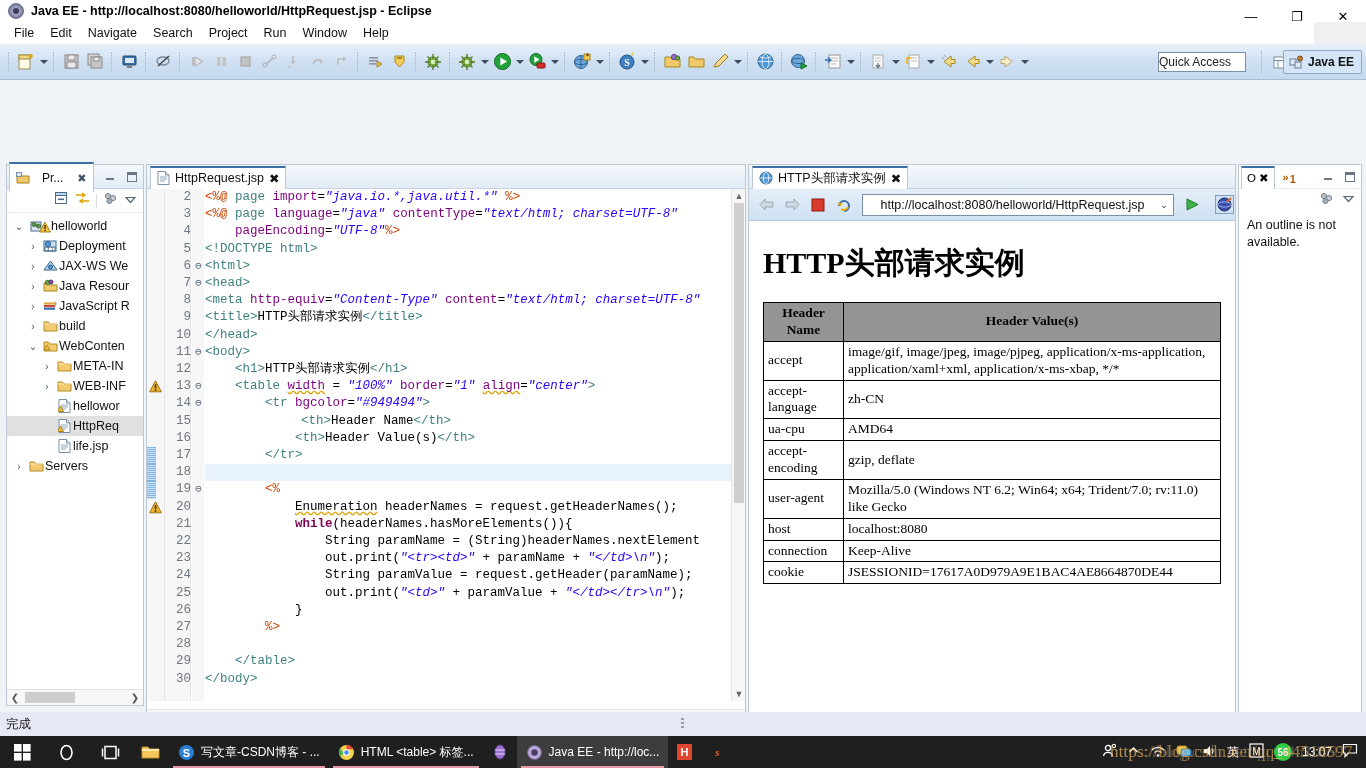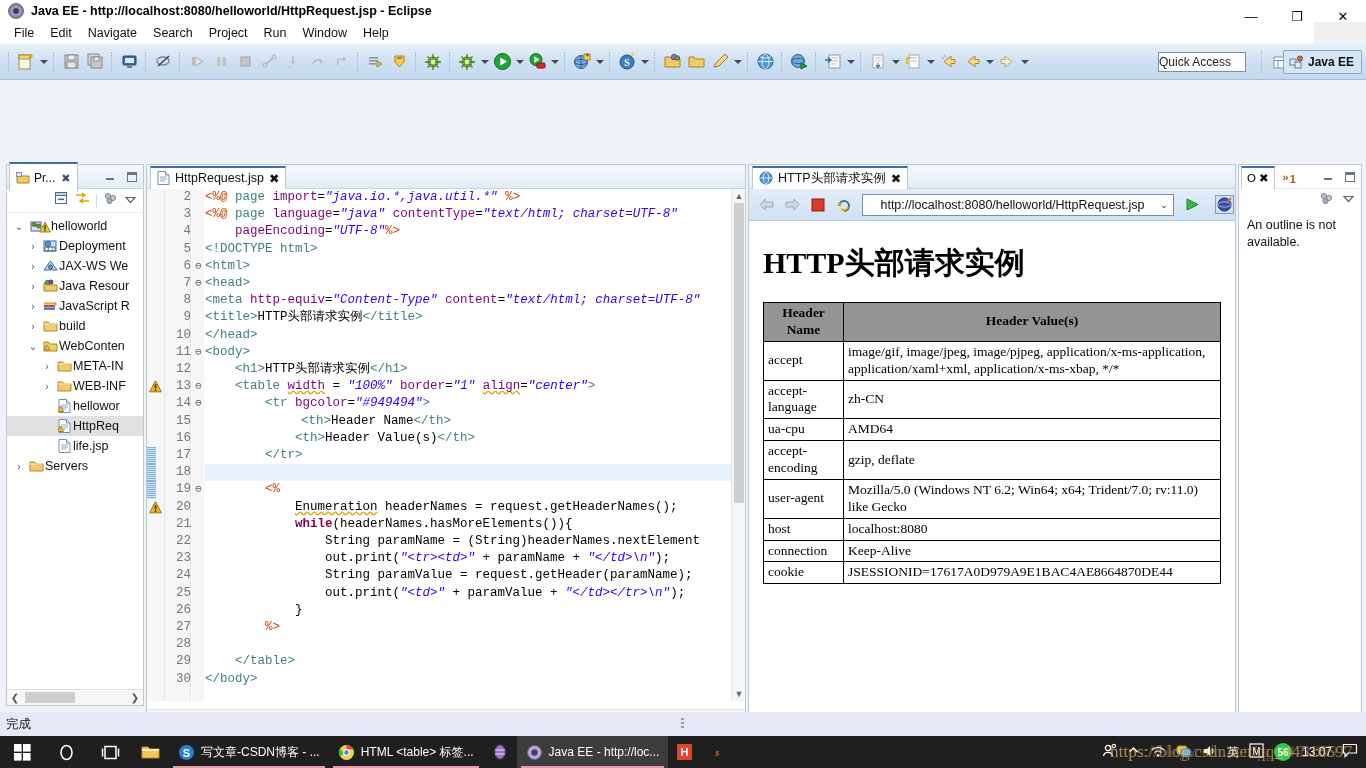--- a/index.html
+++ b/index.html
@@ -104,21 +104,21 @@
   .view {
     position: absolute; background: #fff;
     border: 1px solid #bcc8d4;
   }
   .view-tabbar {
     height: 24px; background: linear-gradient(to bottom,#f4f8fc,#e2ecf6);
     border-bottom: 1px solid #c6d3e0; display: flex; align-items: center;
     position: relative;
   }
   .view-tab {
-    height: 23px; display: flex; align-items: center; gap: 4px;
+    height: 23px; display: flex; align-items: center; gap: 12px;
     padding: 14px 6px; font-size: 12px; color: #111;
     background: #fff; border: 1px solid #bcc8d4; border-bottom: none;
     border-top: 2px solid #3a6ea5; margin-left: 2px; margin-top: 1px;
   }
   .view-tab .tab-close { font-size: 11px; color: #41536a; margin-left: 2px; }
   .view-ctrls { position: absolute; right: 4px; display: flex; gap: 8px; align-items:center; }
   .ctrl-min, .ctrl-max {
     width: 14px; height: 14px; display:flex; align-items:center; justify-content:center;
   }
 

